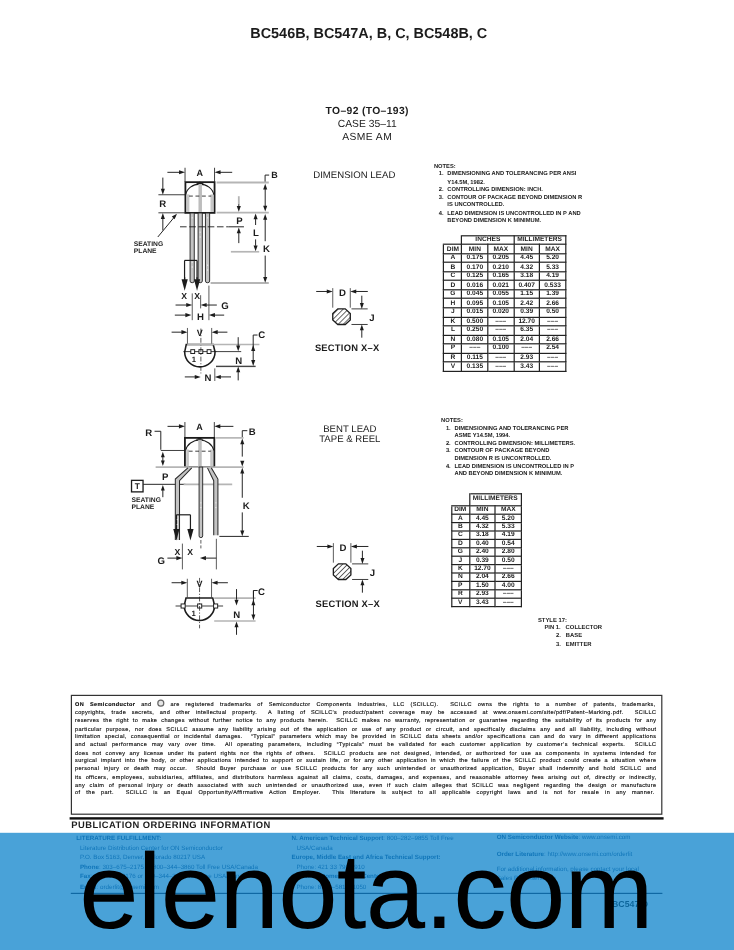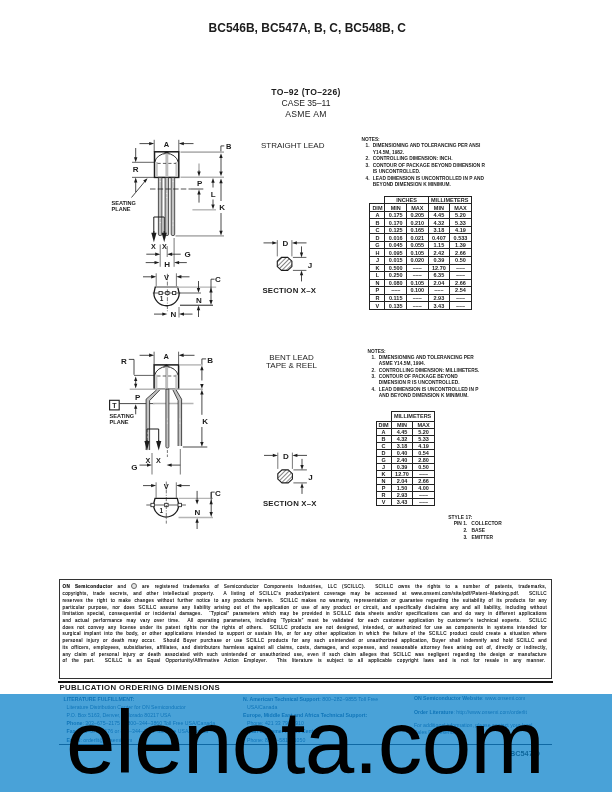--- a/index.html
+++ b/index.html
@@ -11,25 +11,25 @@
 .onlogo{display:inline-block;width:4px;height:4px;border:0.5px solid #666;border-radius:50%;vertical-align:-0.6px;background:#e6e6e6;}
 table.dim{border-collapse:collapse;table-layout:fixed;}
 table.dim td,table.dim th{border:0.8px solid #222;padding:0;text-align:center;
   font-family:"Liberation Sans",sans-serif;font-weight:bold;color:#1c1c1c;overflow:hidden;}
 </style>
 </head>
 <body>
 <div id="page">
 
 <div class="abs ctr b" style="top:20.9px;left:2.6px;right:0;font-size:12px;letter-spacing:0;">BC546B, BC547A, B, C, BC548B, C</div>
-<div class="abs ctr b" style="top:87px;font-size:8.6px;letter-spacing:0.3px;">TO–92 (TO–226)</div>
+<div class="abs ctr b" style="top:87px;font-size:8.6px;letter-spacing:0.3px;">TO–92 (TO–193)</div>
 <div class="abs ctr" style="top:98px;font-size:8.6px;">CASE 35–11</div>
 <div class="abs ctr" style="top:108.6px;font-size:8.6px;letter-spacing:0.35px;">ASME AM</div>
 
-<div class="abs" style="left:261px;top:141px;font-size:8px;">STRAIGHT LEAD</div>
+<div class="abs" style="left:261px;top:141px;font-size:8px;">DIMENSION LEAD</div>
 <div class="abs" style="left:266px;top:353.5px;width:51px;text-align:center;font-size:8px;line-height:8.1px;">BENT LEAD<br>TAPE &amp; REEL</div>
 
 <svg class="abs" style="left:0;top:0;" width="612" height="792" viewBox="0 0 612 792">
 <line x1="139.5" y1="143.6" x2="150.5" y2="143.6" stroke="#1c1c1c" stroke-width="0.8" stroke-linecap="butt"></line>
 <polygon points="154.2,143.6 149.2,145.3 149.2,141.9" fill="#1c1c1c"></polygon>
 <line x1="183" y1="143.6" x2="193.5" y2="143.6" stroke="#1c1c1c" stroke-width="0.8" stroke-linecap="butt"></line>
 <polygon points="178.8,143.6 183.8,141.9 183.8,145.3" fill="#1c1c1c"></polygon>
 <line x1="154.2" y1="139.8" x2="154.2" y2="151.5" stroke="#1c1c1c" stroke-width="0.7" stroke-linecap="butt"></line>
 <line x1="178.8" y1="139.8" x2="178.8" y2="151.5" stroke="#1c1c1c" stroke-width="0.7" stroke-linecap="butt"></line>
 <text x="166.4" y="146.6" font-size="7.5" font-weight="bold" text-anchor="middle" fill="#1c1c1c" font-family="Liberation Sans, sans-serif">A</text>
@@ -511,21 +511,21 @@
 <div class="dl" id="dl5" style="word-spacing:2.317px">and actual performance may vary over time.&nbsp; All operating parameters, including “Typicals” must be validated for each customer application by customer’s technical experts.&nbsp; SCILLC</div>
 <div class="dl" id="dl6" style="word-spacing:1.797px">does not convey any license under its patent rights nor the rights of others.&nbsp; SCILLC products are not designed, intended, or authorized for use as components in systems intended for</div>
 <div class="dl" id="dl7" style="word-spacing:1.402px">surgical implant into the body, or other applications intended to support or sustain life, or for any other application in which the failure of the SCILLC product could create a situation where</div>
 <div class="dl" id="dl8" style="word-spacing:2.079px">personal injury or death may occur.&nbsp; Should Buyer purchase or use SCILLC products for any such unintended or unauthorized application, Buyer shall indemnify and hold SCILLC and</div>
 <div class="dl" id="dl9" style="word-spacing:1.675px">its officers, employees, subsidiaries, affiliates, and distributors harmless against all claims, costs, damages, and expenses, and reasonable attorney fees arising out of, directly or indirectly,</div>
 <div class="dl" id="dl10" style="word-spacing:2.080px">any claim of personal injury or death associated with such unintended or unauthorized use, even if such claim alleges that SCILLC was negligent regarding the design or manufacture</div>
 <div class="dl" id="dl11" style="word-spacing:3.267px">of the part.&nbsp; SCILLC is an Equal Opportunity/Affirmative Action Employer.&nbsp; This literature is subject to all applicable copyright laws and is not for resale in any manner.</div>
 </div>
 
 <div class="abs" style="left:57.6px;top:681.2px;width:495.4px;height:1.8px;background:#111;"></div>
-<div class="abs b" style="left:59.4px;top:683.6px;font-size:7.8px;line-height:1;letter-spacing:0.4px;">PUBLICATION ORDERING DIMENSIONS</div>
+<div class="abs b" style="left:59.4px;top:683.6px;font-size:7.8px;line-height:1;letter-spacing:0.4px;">PUBLICATION ORDERING INFORMATION</div>
 
 <div class="abs" style="left:63.6px;top:695.3px;font-size:5.2px;line-height:8.05px;color:#1d4f85;">
 <div class="b">LITERATURE FULFILLMENT:</div>
 <div style="padding-left:3px;">Literature Distribution Center for ON Semiconductor</div>
 <div style="padding-left:3px;">P.O. Box 5163, Denver, Colorado 80217 USA</div>
 <div style="padding-left:3px;"><span class="b">Phone</span>: 303–675–2175 or 800–344–3860 Toll Free USA/Canada</div>
 <div style="padding-left:3px;"><span class="b">Fax</span>: 303–675–2176 or 800–344–3867 Toll Free USA/Canada</div>
 <div style="padding-left:3px;"><span class="b">Email</span>: orderlit@onsemi.com</div>
 </div>
 <div class="abs" style="left:243px;top:695.3px;font-size:5.2px;line-height:8.05px;color:#1d4f85;width:170px;">

